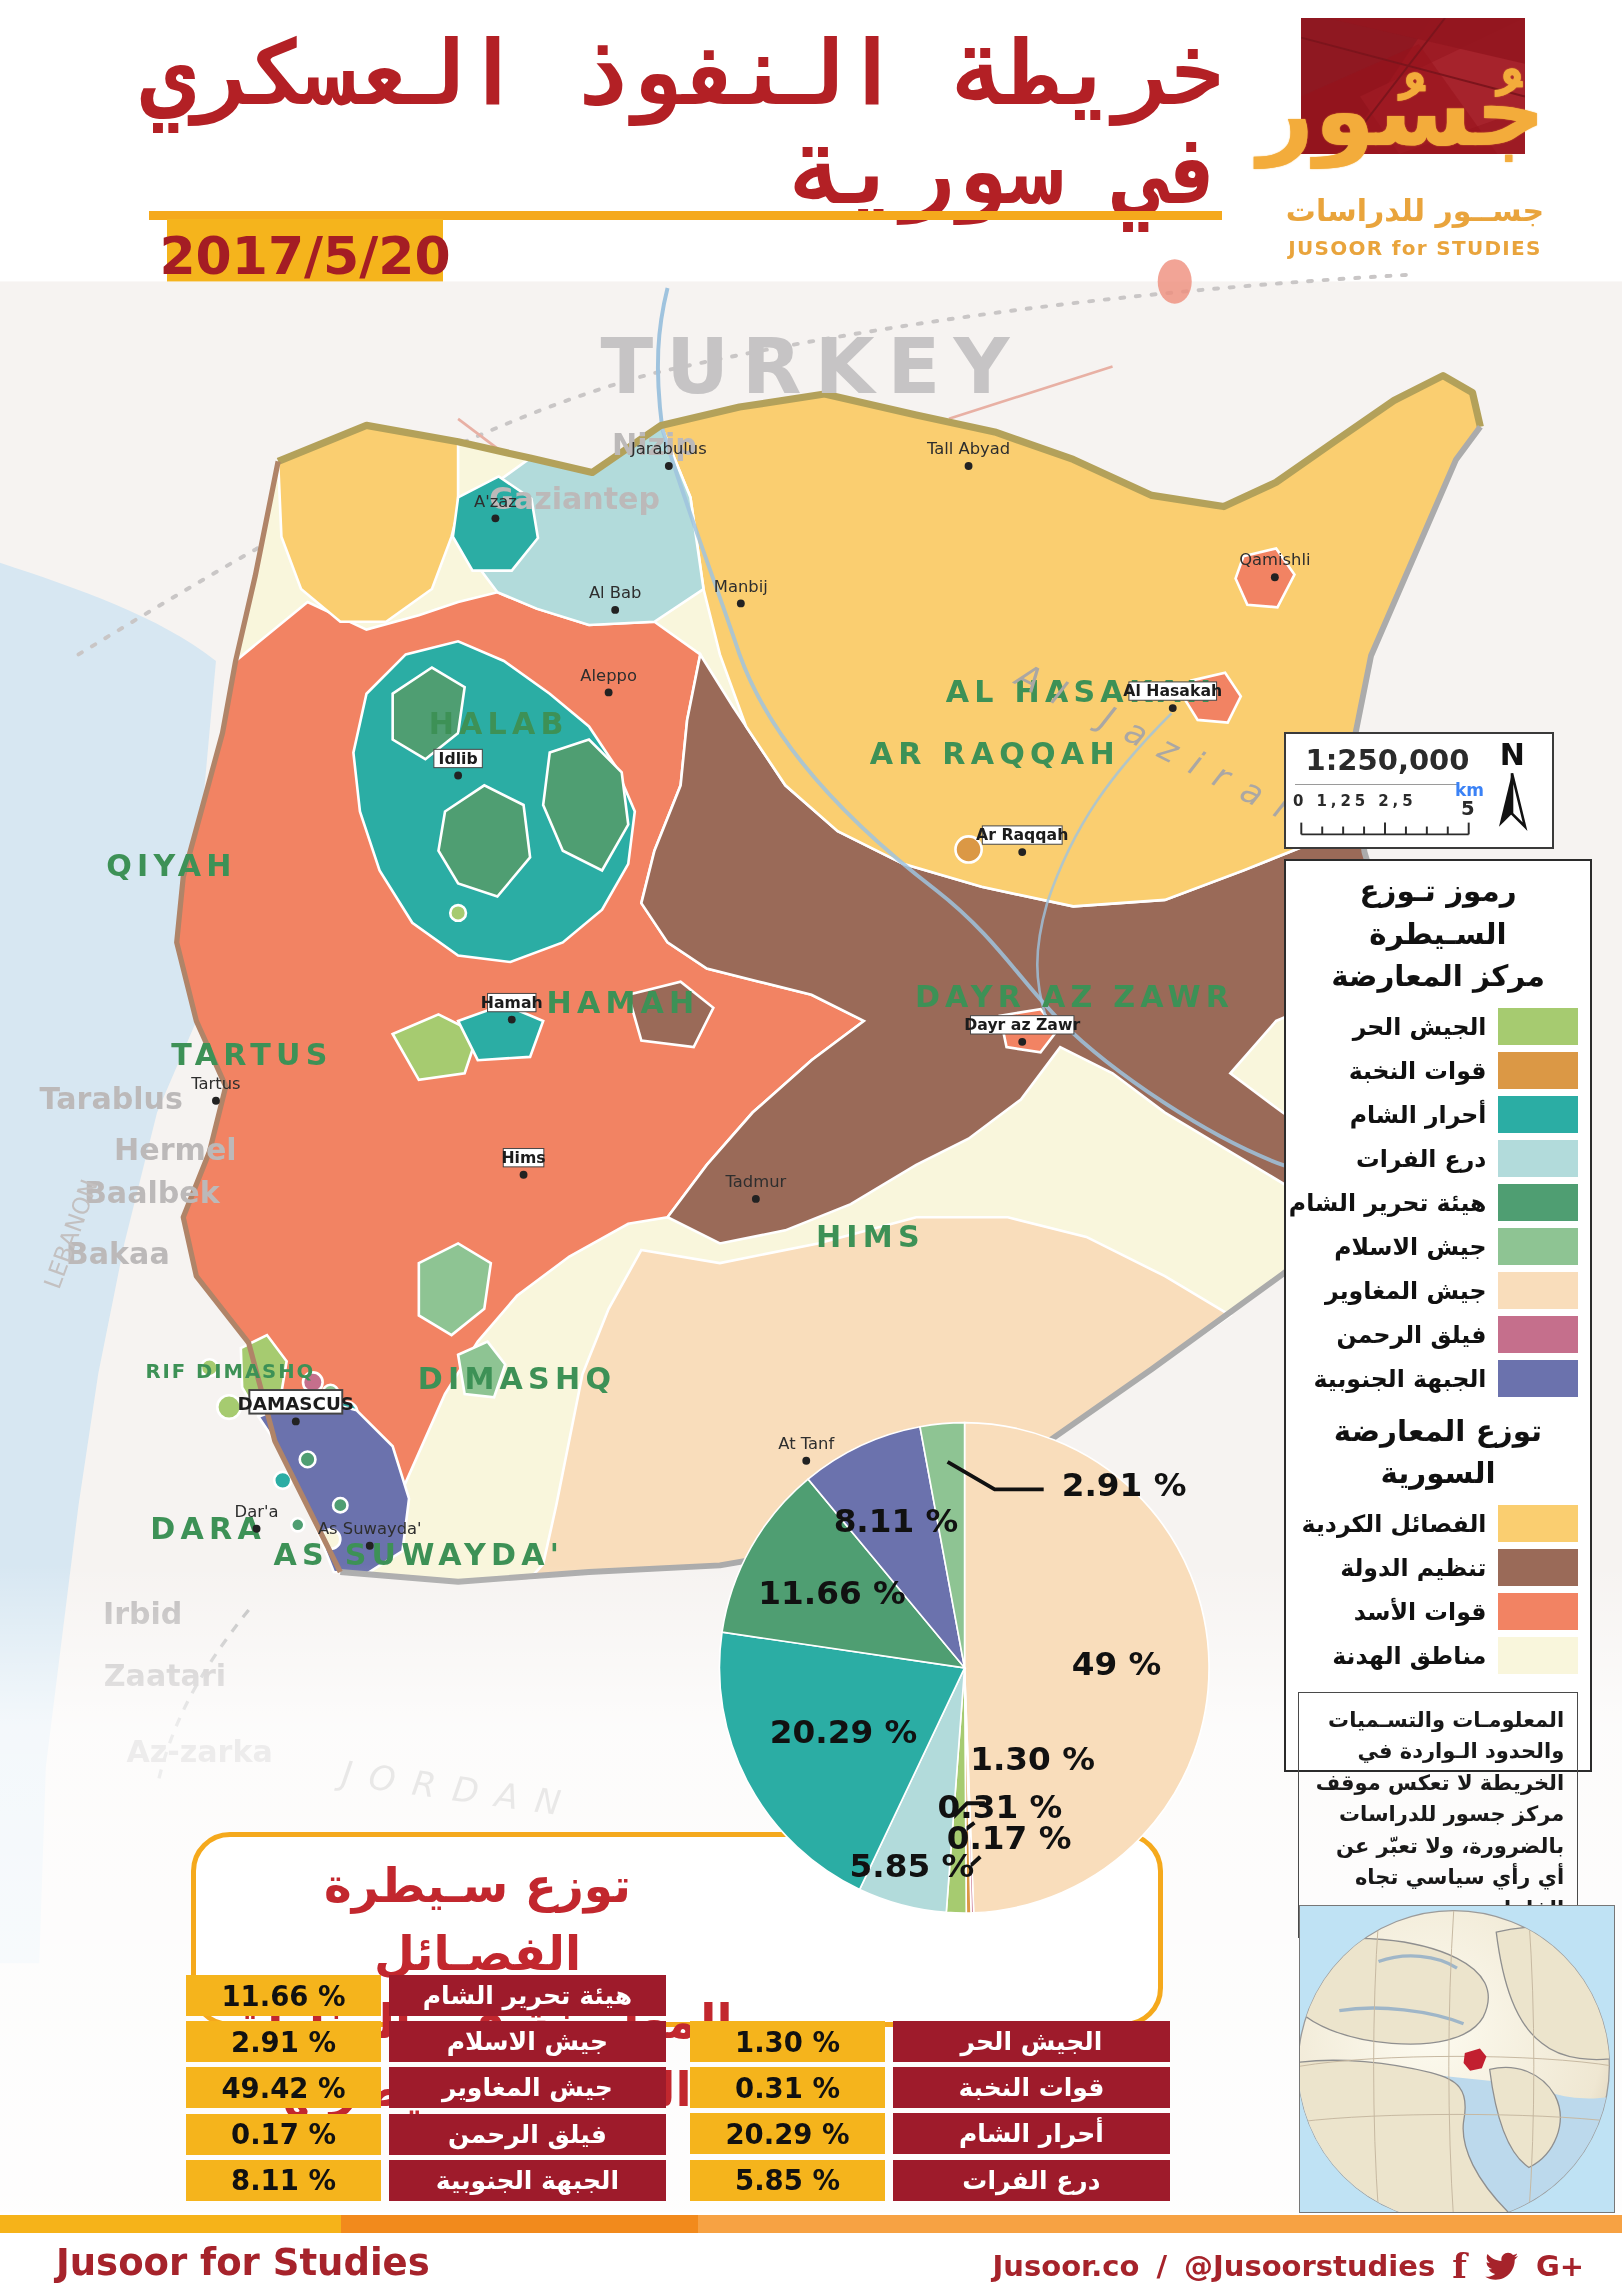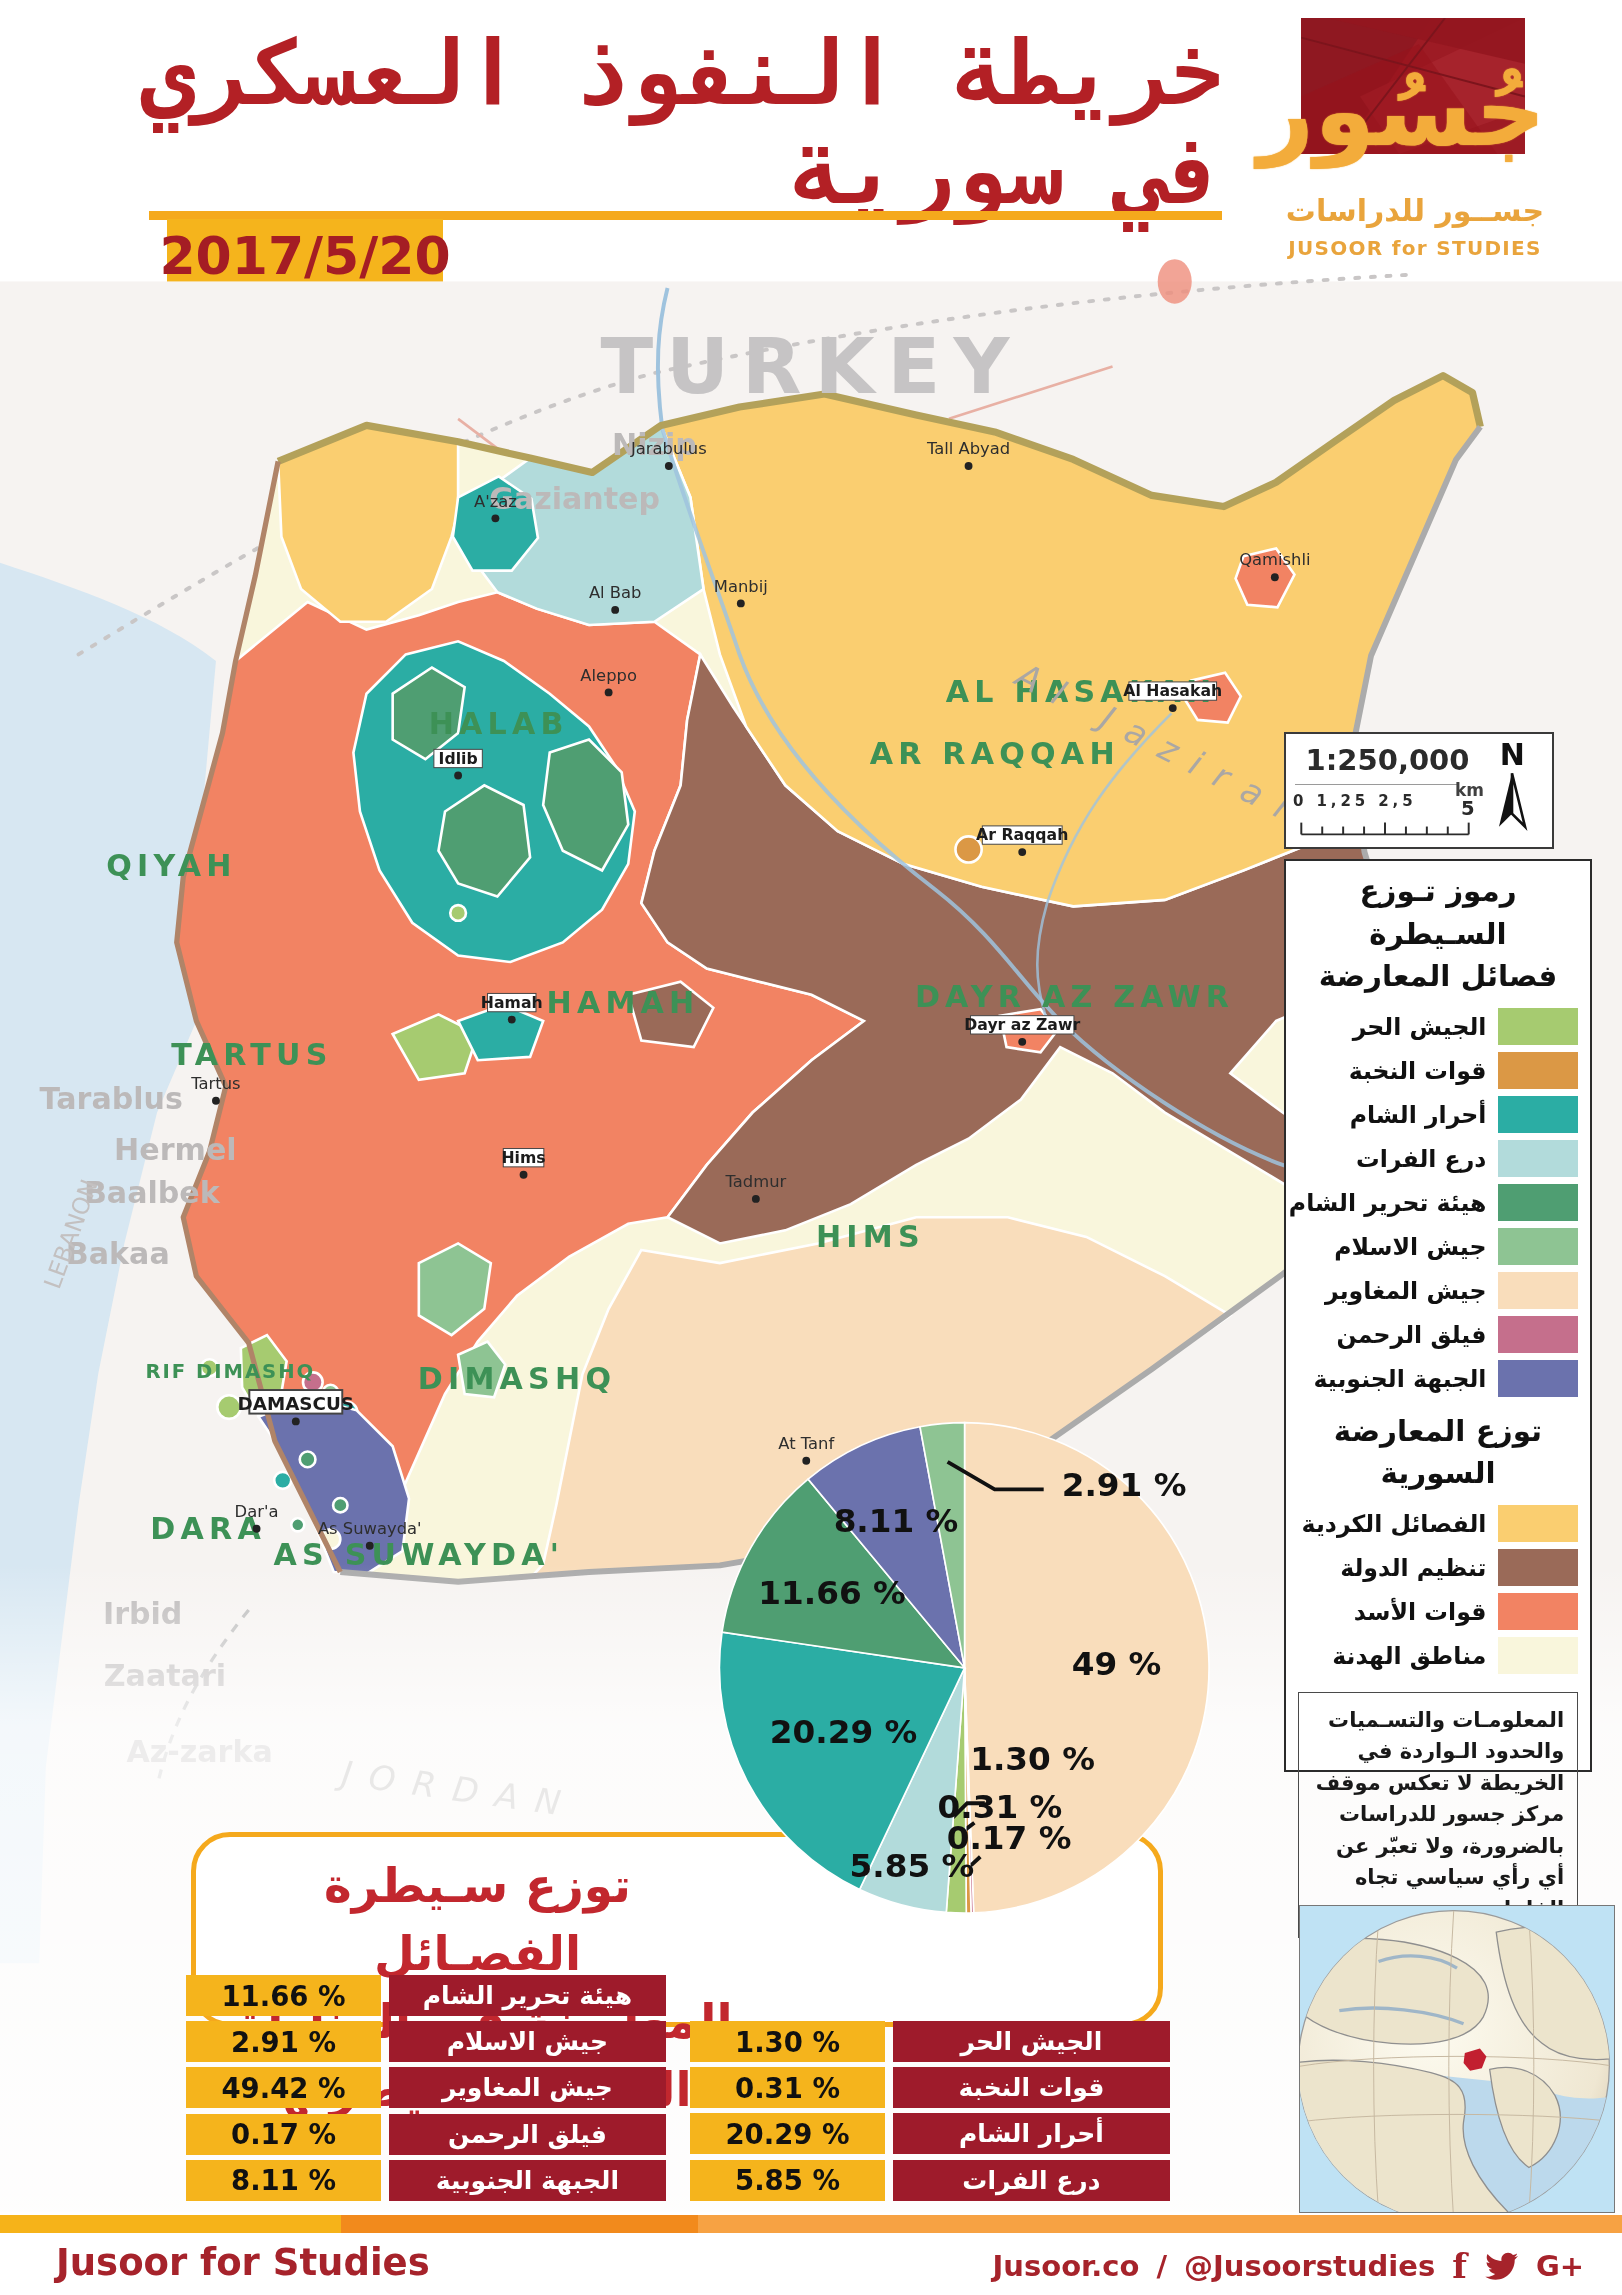--- a/index.html
+++ b/index.html
@@ -27,21 +27,21 @@
   .lbl-gray-sm{font-size:36px;fill:#c3c0c0;}
   .lbl-diag{font-size:52px;font-style:italic;fill:#aaa7a4;letter-spacing:26px;}
   .lbl-city{font-size:25px;fill:#2e2e2e;}
   .lbl-citybox{font-size:24px;fill:#1c1c1c;font-weight:bold;}
   [data-region]{stroke:#ffffff;stroke-width:4px;}
   
   .scale-box{left:1284px;top:732px;width:266px;height:113px;background:#fff;border:2px solid #3a3a3a;}
   .scale-ratio{left:19.6px;top:9.2px;font-size:29px;font-weight:bold;color:#2b2b2b;position:absolute;}
   .scale-div{left:9.2px;top:50px;width:164px;height:1.3px;background:#9a9a9a;position:absolute;}
   .scale-ticks{left:7px;top:58px;font-size:15px;font-weight:bold;color:#2b2b2b;position:absolute;letter-spacing:3.9px;}
-  .scale-km{left:169px;top:46px;font-size:17px;font-weight:bold;color:#404040;position:absolute;}
+  .scale-km{left:169px;top:46px;font-size:17px;font-weight:bold;color:#3b82f6;position:absolute;}
   .scale-five{left:175px;top:63px;font-size:19.6px;font-weight:bold;color:#2b2b2b;position:absolute;}
   
   .legend-panel{left:1284px;top:859px;width:308px;height:913px;background:#fff;border:2px solid #2b2b2b;box-sizing:border-box;padding:9.2px 11.8px;}
   .legend-title{text-align:center;direction:rtl;font-size:29.4px;font-weight:bold;color:#111;line-height:1.45;}
   .legend-rows{margin-top:6.5px;}
   .legend-row{direction:rtl;display:flex;align-items:center;height:44px;}
   .legend-swatch{width:80px;height:37px;flex:none;margin-left:11.8px;}
   .legend-label{font-size:23.6px;font-weight:bold;color:#111;white-space:nowrap;}
   .legend-title2{margin-top:9.2px;}
   .disclaimer{margin-top:14.4px;border:1.3px solid #4a4a4a;padding:11.8px 13px;direction:rtl;text-align:right;
@@ -322,21 +322,21 @@
       <svg width="34" height="60" viewBox="0 0 52 92">
         <polygon points="26,2 6,84 26,64" fill="#111"></polygon>
         <polygon points="26,2 46,84 26,64" fill="#fff" stroke="#111" stroke-width="4"></polygon>
       </svg>
     </div>
   </div>
 
   <div class="abs legend-panel">
     <div class="legend-title">
       <div>رموز تـوزع السـيطرة</div>
-      <div>فصائل المعارضة</div>
+      <div>مركز المعارضة</div>
     </div>
     <div class="legend-rows" id="legend-opposition">
         <div class="legend-row">
           <div class="legend-swatch" style="background: rgb(166, 203, 112);"></div>
           <div class="legend-label">الجيش الحر</div>
         </div>
         <div class="legend-row">
           <div class="legend-swatch" style="background: rgb(219, 152, 69);"></div>
           <div class="legend-label">قوات النخبة</div>
         </div>

